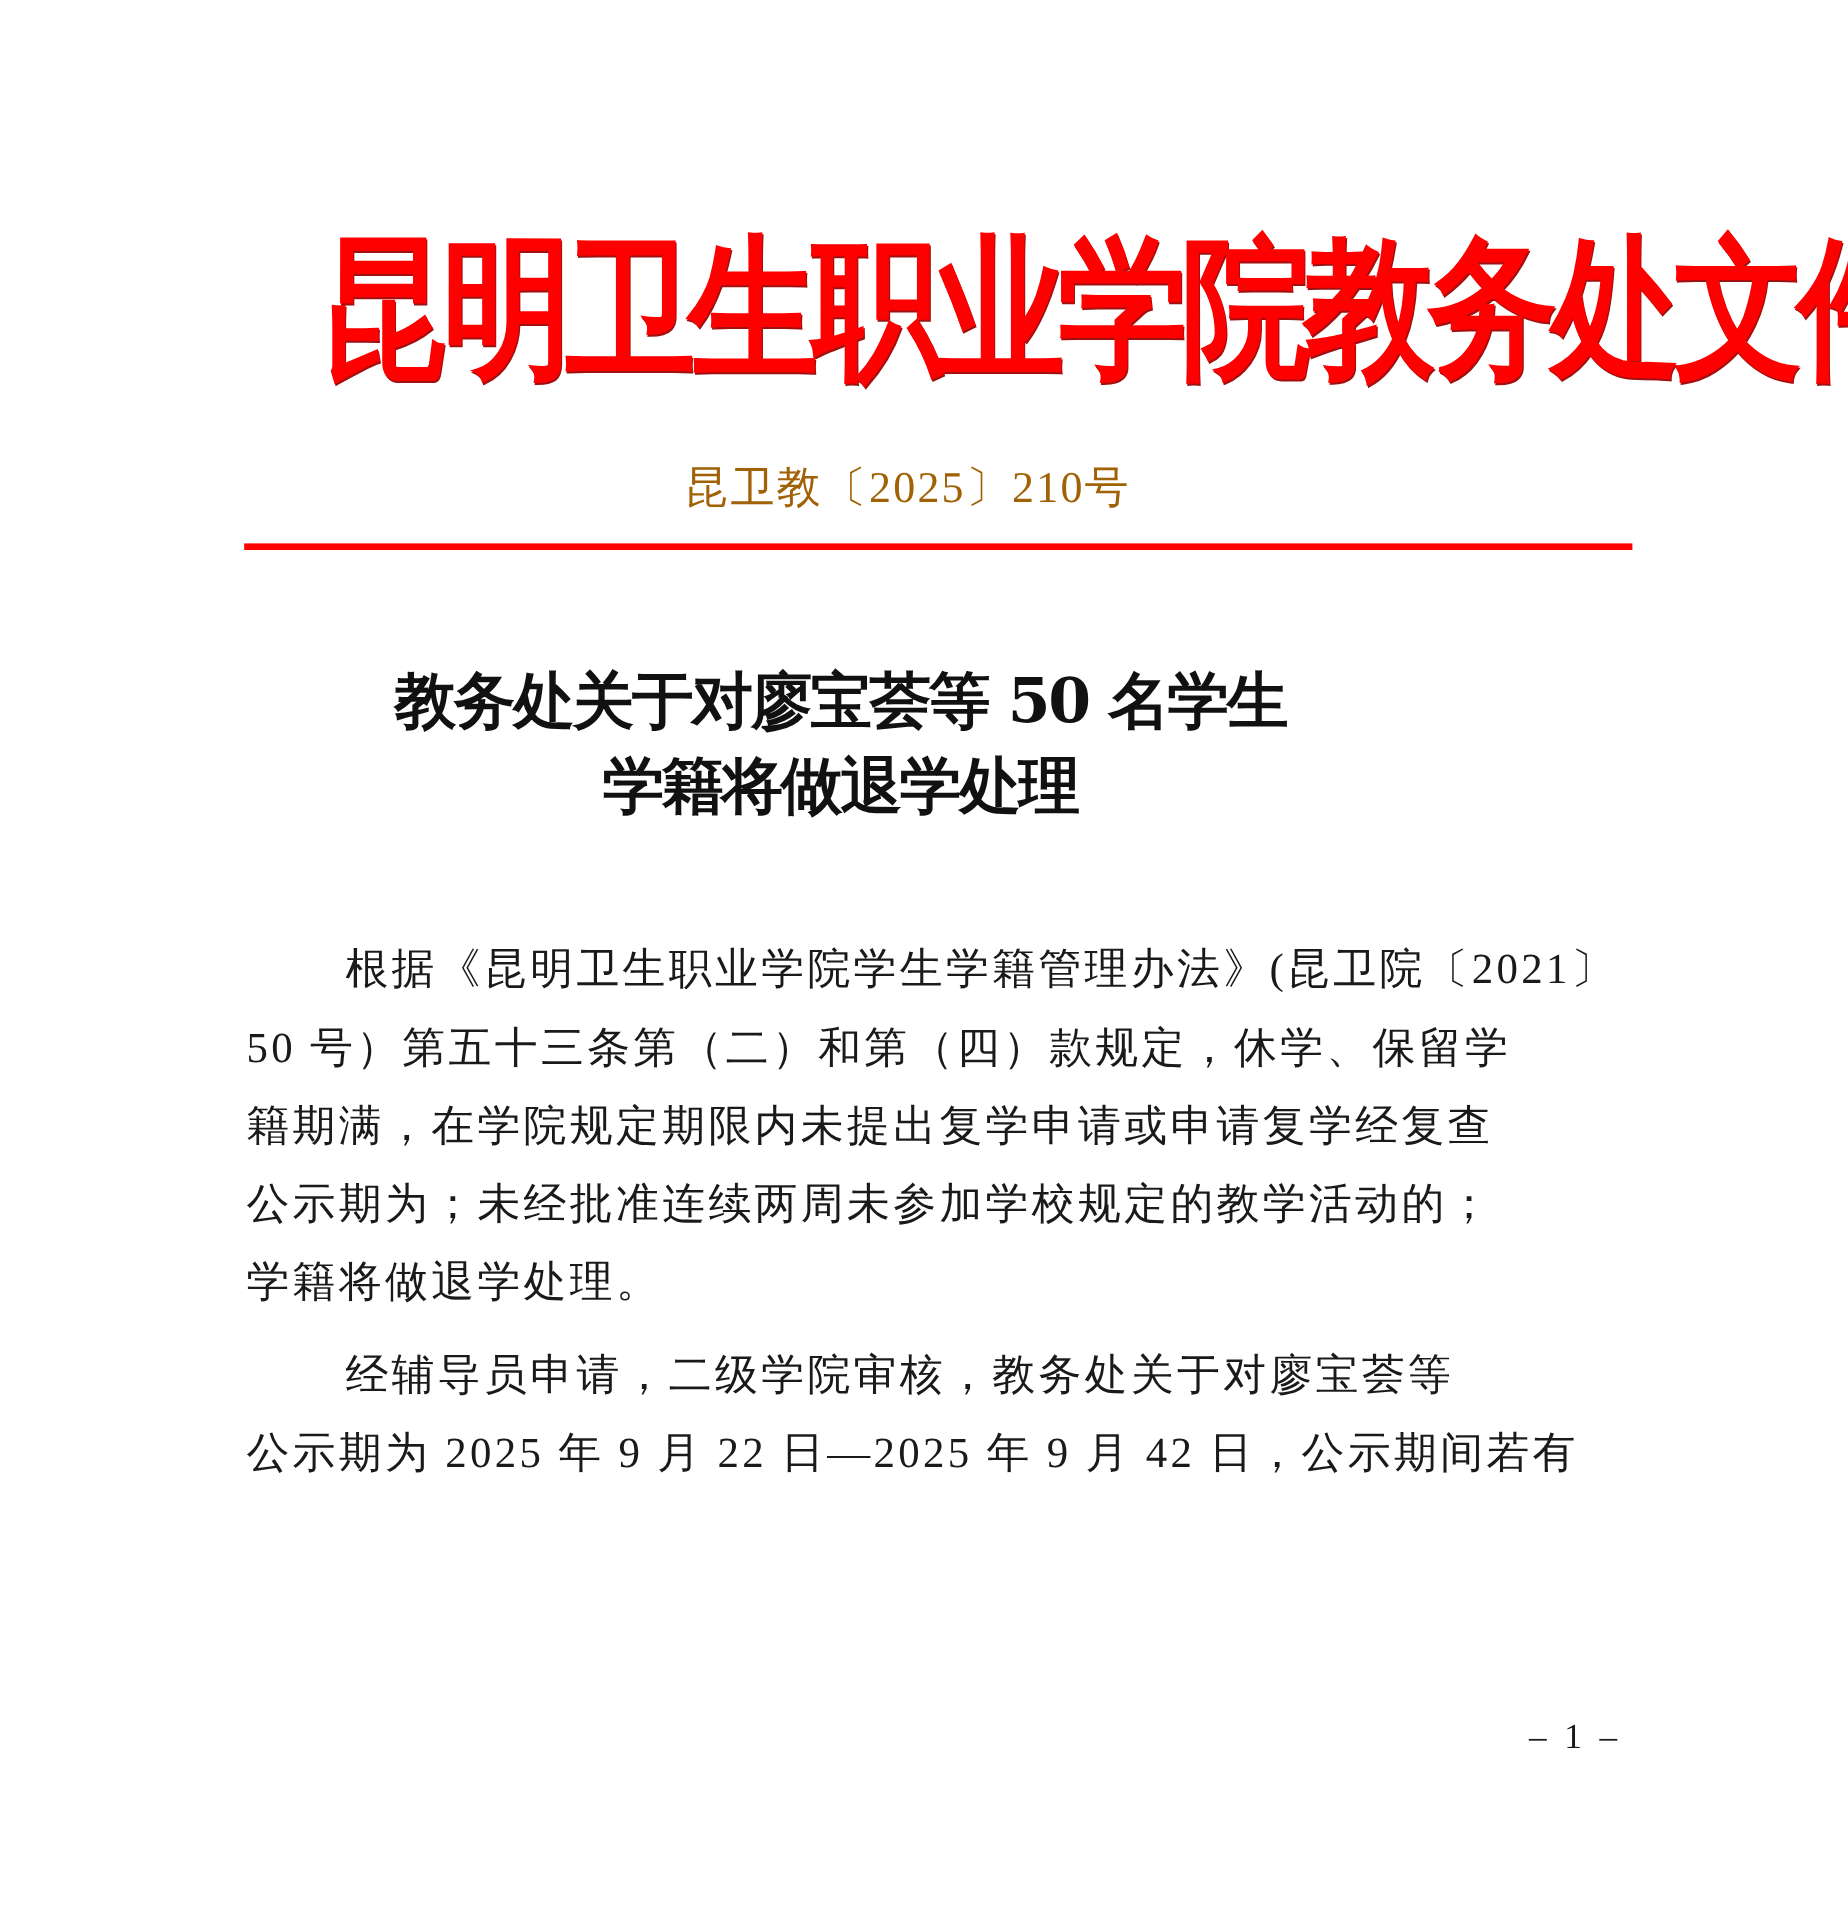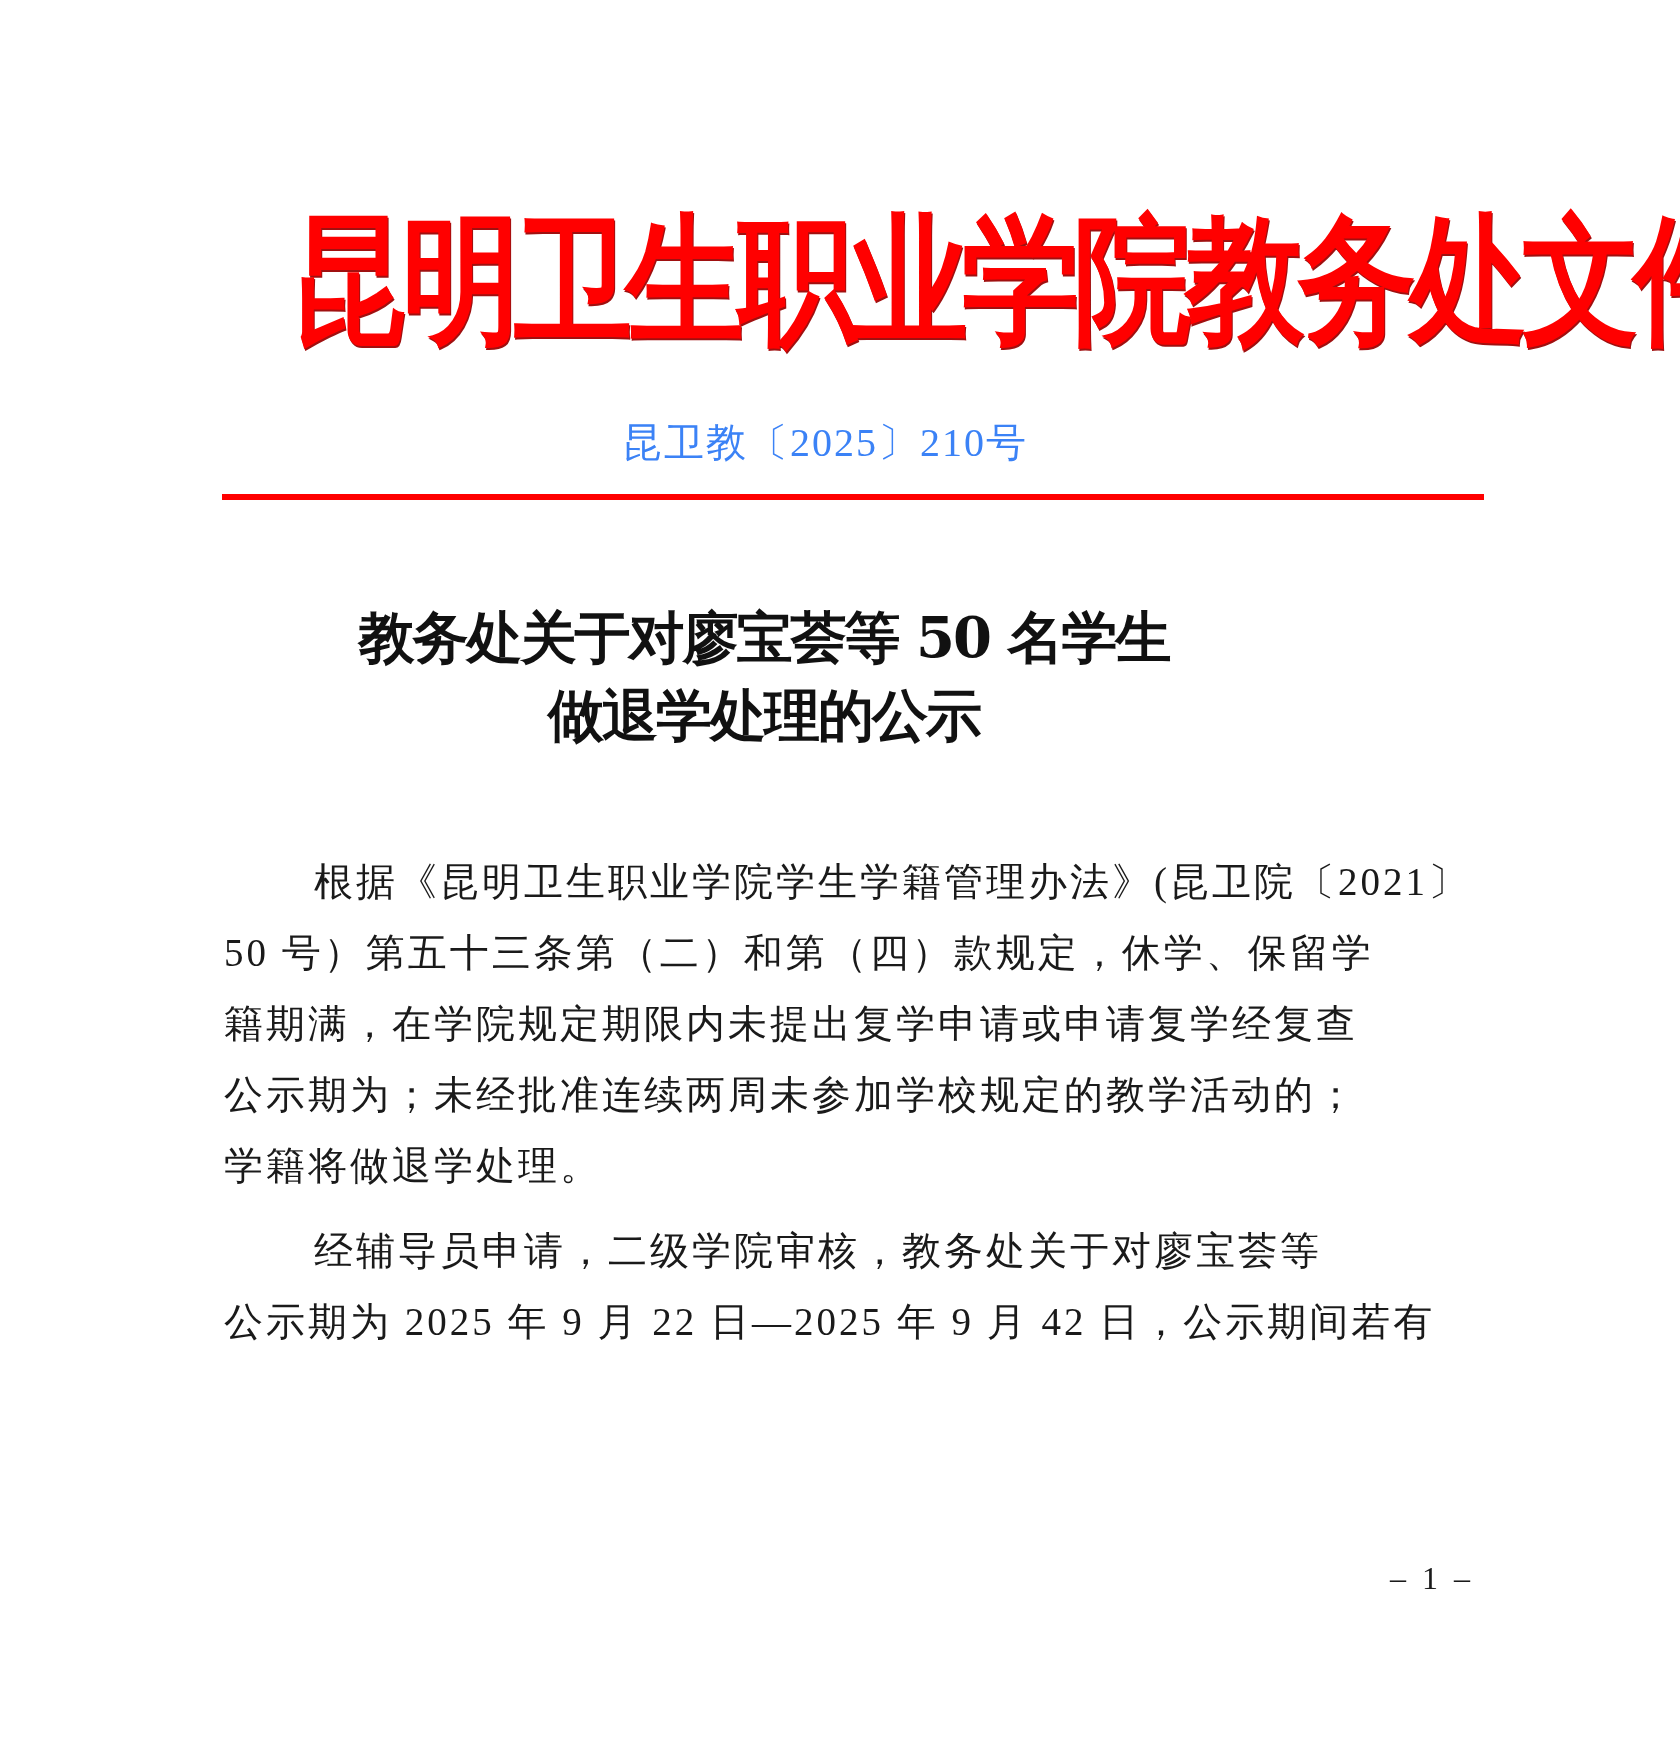--- a/index.html
+++ b/index.html
@@ -43,21 +43,21 @@
       position: absolute;
       left: 0;
       top: 413px;
       width: 1680px;
       text-align: center;
       padding-right: 30px;
       box-sizing: border-box;
       font-size: 40px;
       line-height: 60px;
       letter-spacing: 2px;
-      color: #3b82f6;
+      color: #a16207;
     }
     .red-rule {
       position: absolute;
       left: 222px;
       top: 494px;
       width: 1262px;
       height: 6px;
       background: #ff0000;
     }
     .title {
@@ -115,21 +115,21 @@
 <div class="page">
 
   <div class="masthead">昆明卫生职业学院教务处文件</div>
 
   <div class="doc-number">昆卫教〔2025〕210号</div>
 
   <div class="red-rule"></div>
 
   <div class="title">
     <div>教务处关于对廖宝荟等 50 名学生</div>
-    <div>做退学处理的公示</div>
+    <div>学籍将做退学处理</div>
   </div>
 
   <div class="body">
     <div class="paragraph">
       <div class="line indent">根据《昆明卫生职业学院学生学籍管理办法》(昆卫院〔2021〕</div>
       <div class="line">50 号）第五十三条第（二）和第（四）款规定，休学、保留学</div>
       <div class="line">籍期满，在学院规定期限内未提出复学申请或申请复学经复查</div>
       <div class="line">公示期为；未经批准连续两周未参加学校规定的教学活动的；</div>
       <div class="line">学籍将做退学处理。</div>
     </div>

